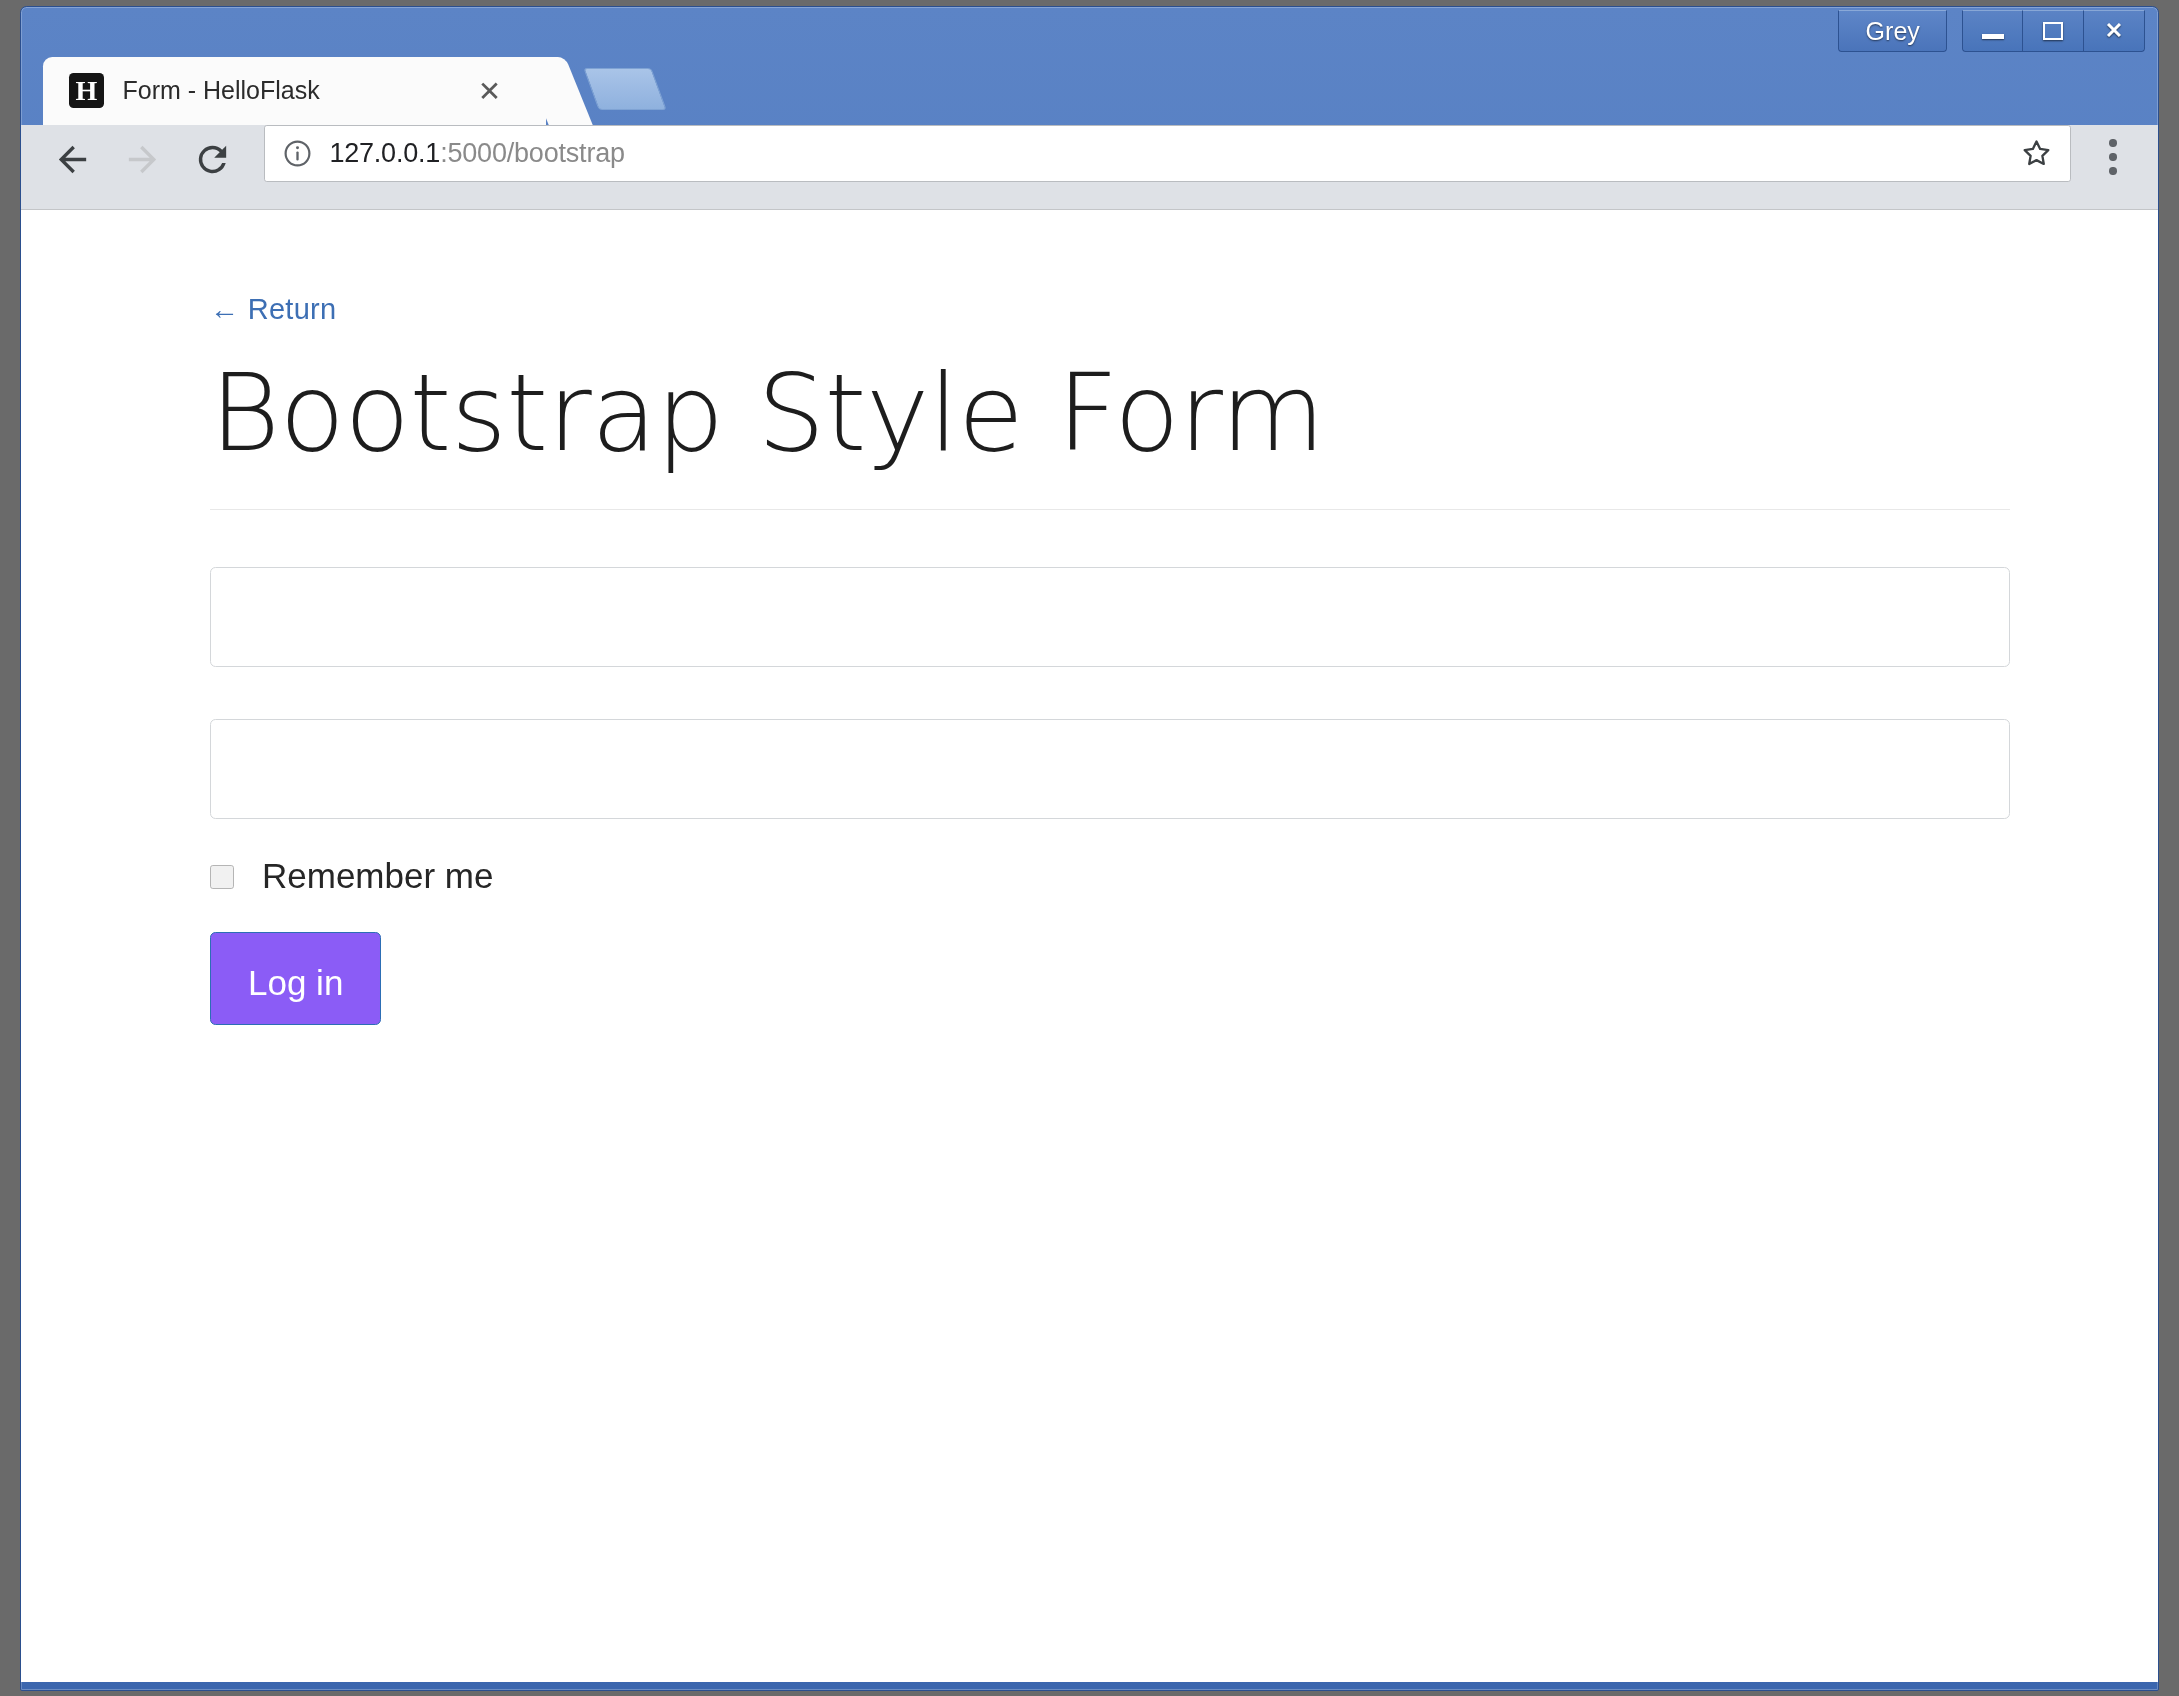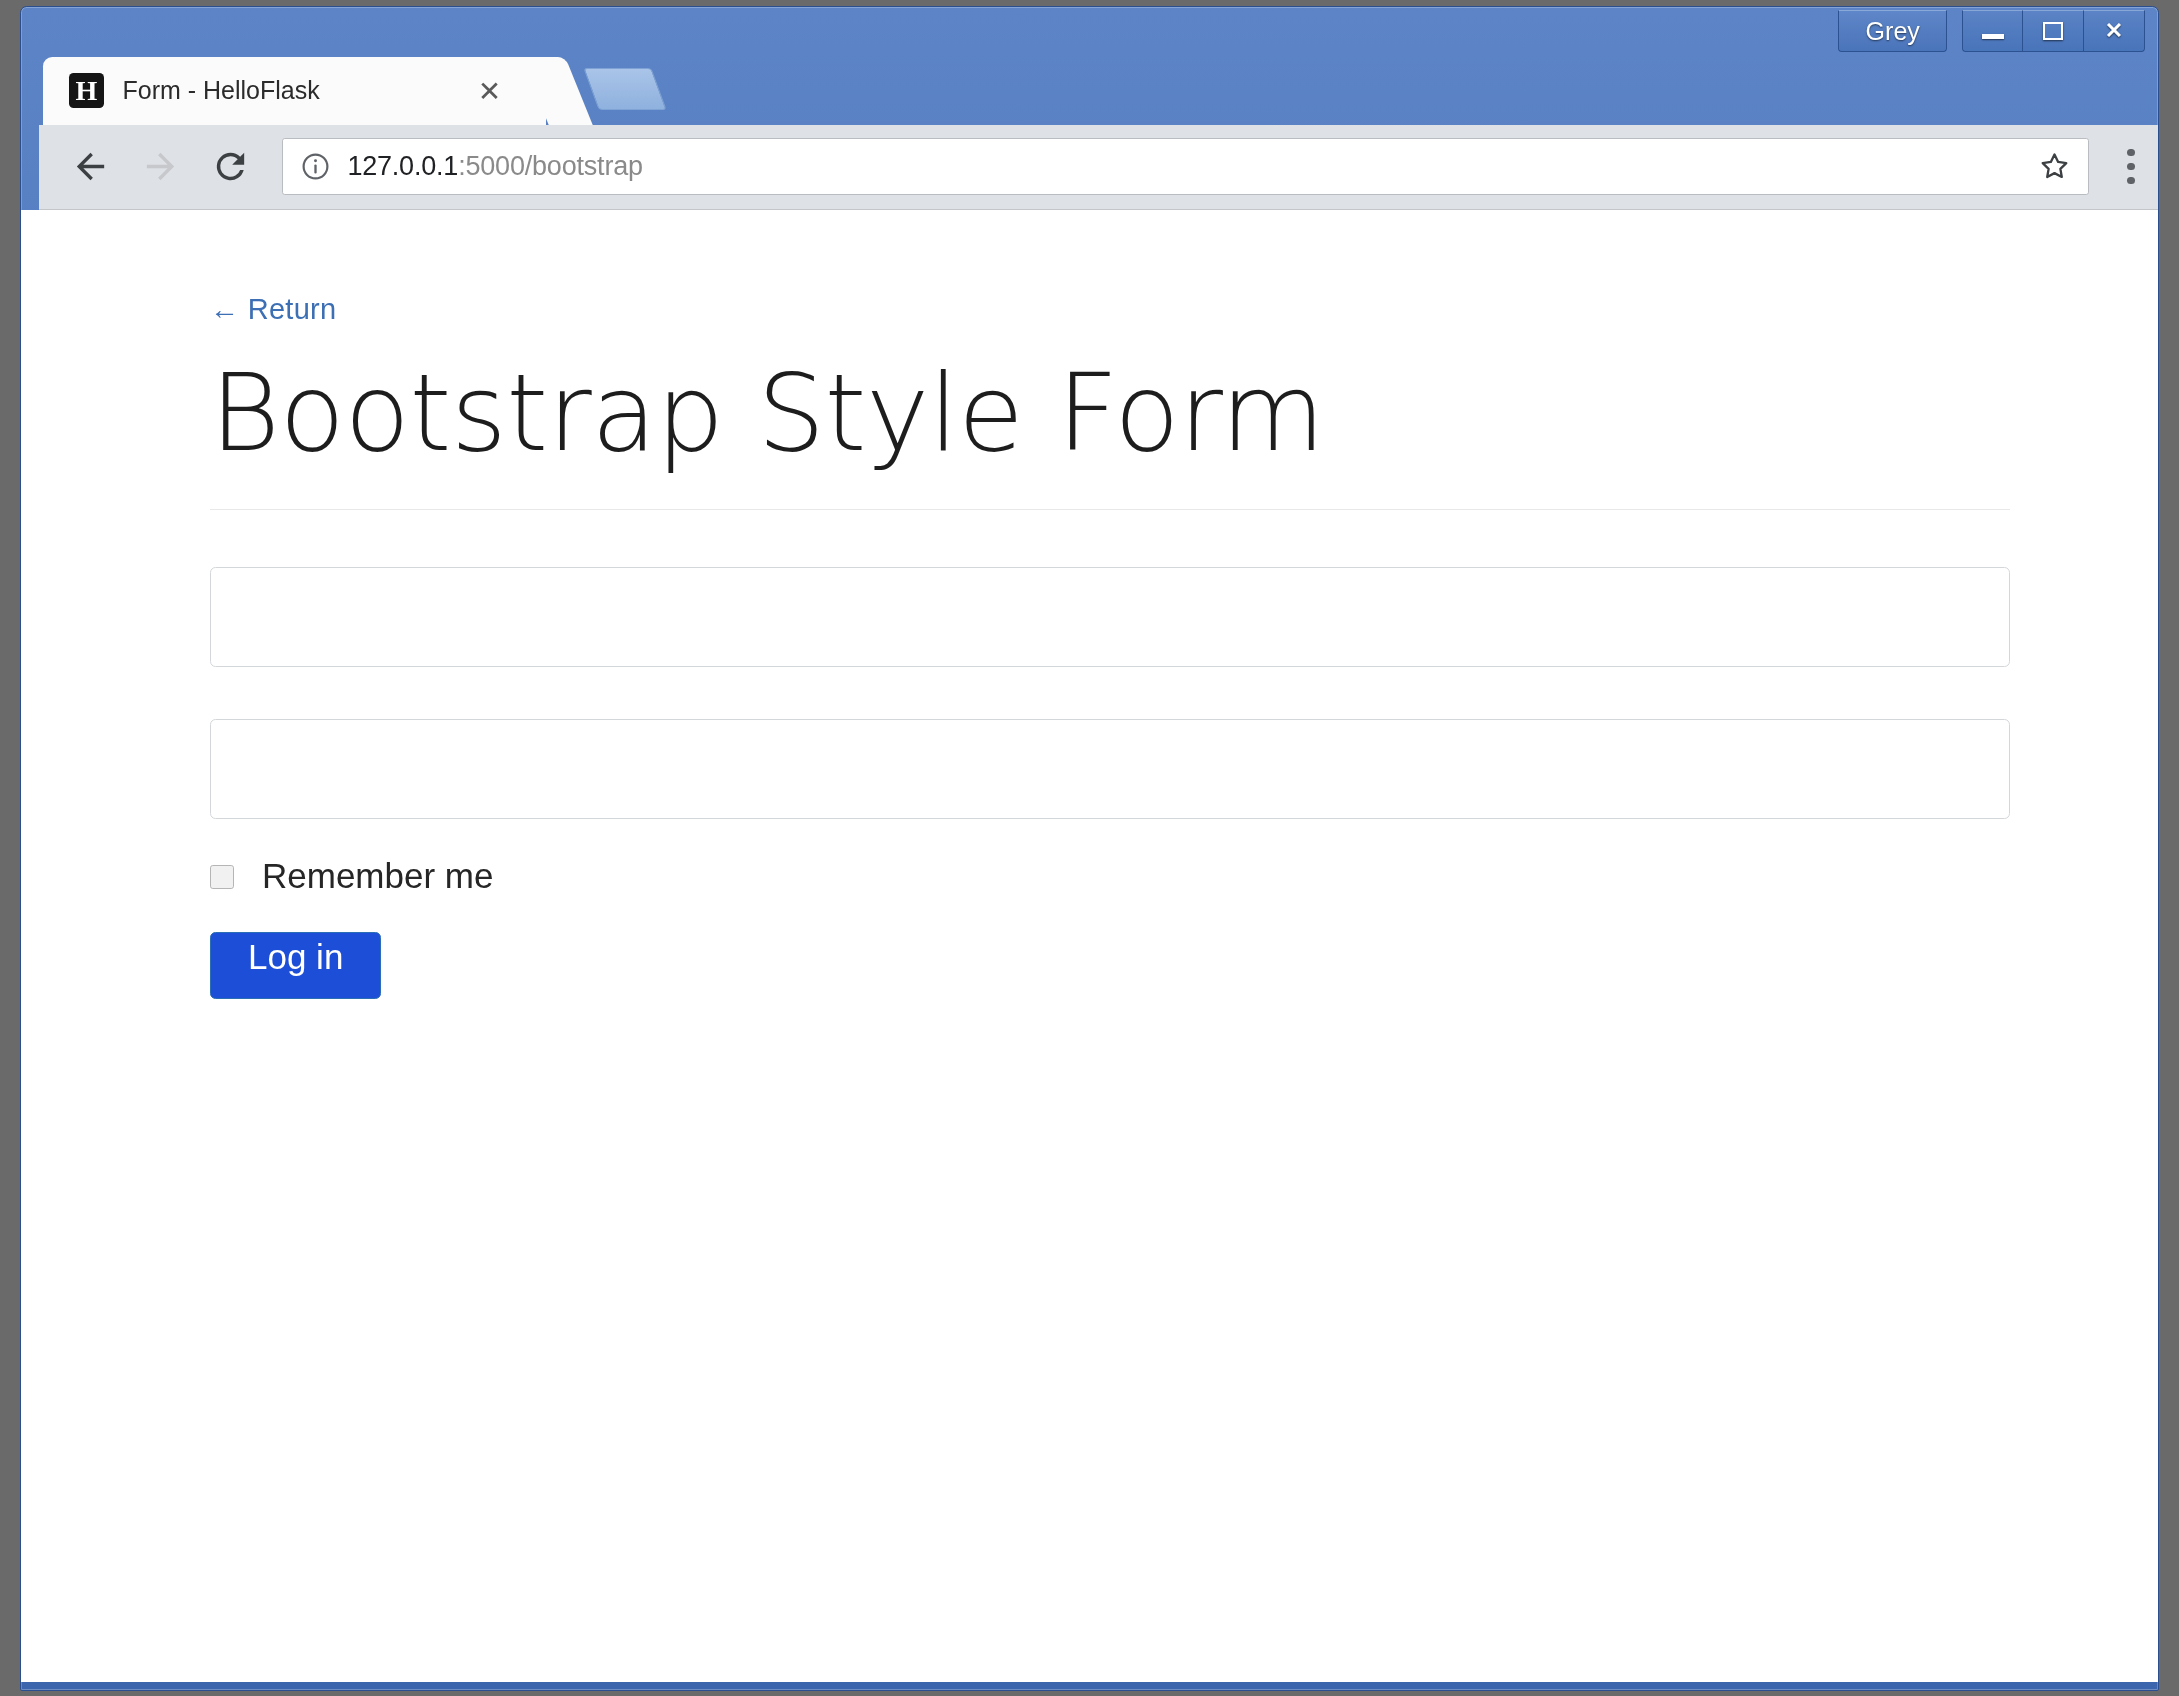--- a/index.html
+++ b/index.html
@@ -149,26 +149,25 @@
     width: 68px; height: 42px;
     background: linear-gradient(to bottom, #a9c4e8, #8fb1de);
     border: 0.9px solid #7fa3d4;
     transform: skewX(20deg);
     border-radius: 3.7px;
   }
 
   
   .toolbar {
     position: absolute;
-    left: 18px; top: 118px;
+    left: 0; top: 118px;
     width: 100%; height: 85px;
     background: #dee1e6;
     border-bottom: 0.9px solid #c3c5c8;
     display: flex;
-    align-items: center;
     padding: 0 16.6px;
   }
   .nav-btn {
     width: 70px; height: 70px;
     display: flex; align-items: center; justify-content: center;
     flex: 0 0 auto;
   }
   .nav-btn svg { display: block; }
   .omnibox {
     flex: 1 1 auto;
@@ -283,27 +282,27 @@
     margin-top: 1.8px;
   }
   .check-label {
     font-size: 35px;
     color: #262626;
     line-height: 1;
   }
   .btn-primary {
     margin-top: 39px;
     display: inline-block;
-    background: #1d4ed8;
+    background: #8b5cf6;
     border: 0.9px solid #2c6eb5;
     border-radius: 5.5px;
     color: #ffffff;
     font-size: 35px;
     font-family: "Liberation Sans", sans-serif;
-    padding: 6px 37px 24px 37px;
+    padding: 32px 37px 24px 37px;
     line-height: 1;
     cursor: pointer;
   }
 </style>
 </head>
 <body>
 
 <div class="window">
 
   <div class="titlebar">

